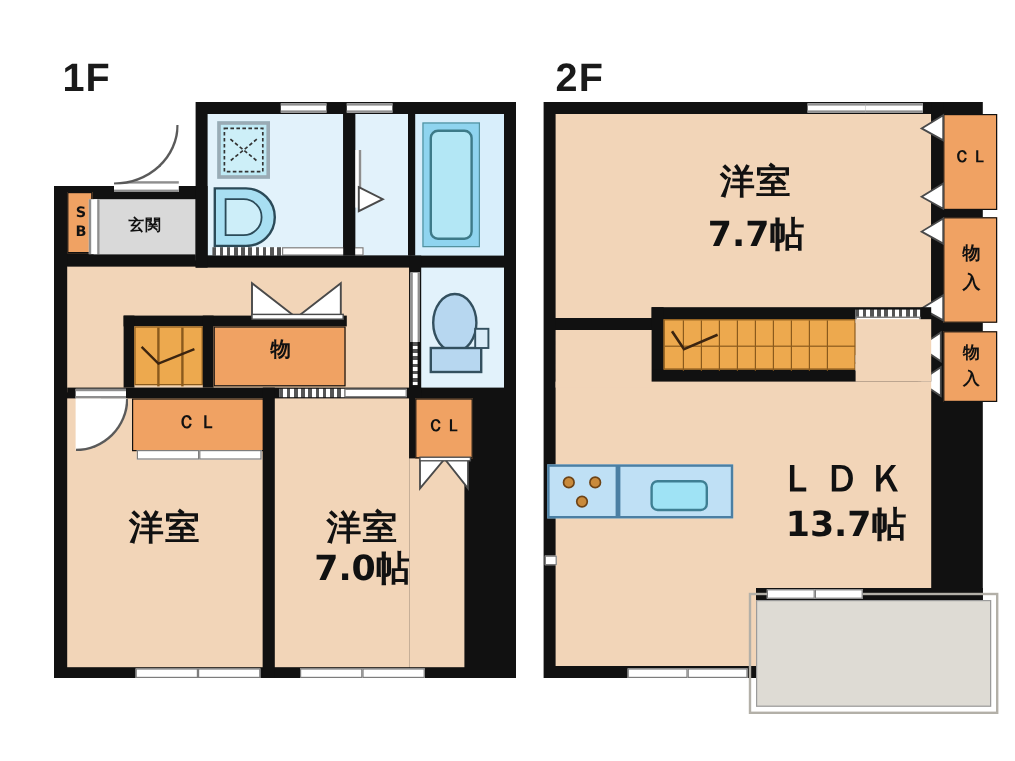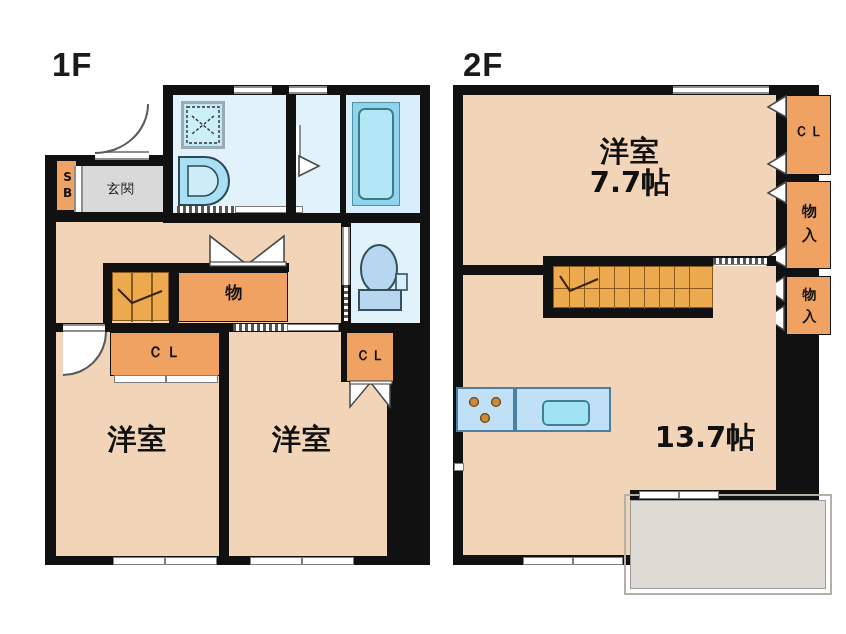--- a/index.html
+++ b/index.html
@@ -17,21 +17,21 @@
   .closet{position:absolute;background:#f0a263;border:1px solid #111;box-sizing:border-box;}
   .wet{position:absolute;background:#e2f2fb;}
   .wet2{position:absolute;background:#d8eefb;}
   .entry{position:absolute;background:#d9d9d9;}
   .balcony{position:absolute;background:#dedbd4;border:1px solid #9b9b9b;box-sizing:border-box;}
 
   .label{position:absolute;color:#111;text-align:center;line-height:1.05;
          font-family:"DejaVu Sans",sans-serif;white-space:nowrap;}
   .rm-name{font-size:29px;font-weight:bold;letter-spacing:1px;}
   .rm-size{font-size:29px;font-weight:bold;letter-spacing:0px;}
-  .sm{font-size:13px;font-weight:normal;letter-spacing:1px;}
+  .sm{font-size:13px;font-weight:bold;letter-spacing:1px;}
   .cl-lab{font-size:15px;font-weight:bold;letter-spacing:3px;}
   .sb-lab{font-size:12px;font-weight:bold;line-height:1.0;}
   .mono-lab{font-size:13px;font-weight:bold;line-height:1.0;}
   .ldk-name{font-size:31px;font-weight:bold;letter-spacing:6px;}
   .bal-lab{font-size:15px;font-weight:bold;letter-spacing:2px;}
 
   
   .win{position:absolute;background:#ffffff;border-top:2px solid #8e8e8e;
        border-bottom:2px solid #8e8e8e;box-sizing:border-box;}
   .win-v{position:absolute;background:#ffffff;border-left:2px solid #8e8e8e;
@@ -173,20 +173,21 @@
 
   <div class="win" style="left:63px;top:324px;width:42px;height:8px;"></div>
   <div class="swing swing-br" style="left:63px;top:332px;width:42px;height:42px;"></div>
 
   <div class="slider" style="left:113px;top:557px;width:52px;height:8px;"></div>
   <div class="slider" style="left:165px;top:557px;width:52px;height:8px;"></div>
 
   <div class="wall" style="left:219px;top:323px;width:10px;height:242px;"></div>
   <div class="room" style="left:229px;top:332px;width:112px;height:224px;"></div>
   <div class="label rm-name" style="left:229px;top:424px;width:146px;">洋室</div>
+  <div class="label rm-size" style="left:229px;top:458px;width:146px;">7.0帖</div>
 
   <div class="wall" style="left:341px;top:323px;width:10px;height:242px;"></div>
   <div class="room" style="left:341px;top:382px;width:46px;height:174px;"></div>
 
   <div class="closet" style="left:346px;top:332px;width:48px;height:50px;">
     <div class="label cl-lab" style="left:0;top:15px;width:48px;font-size:14px;letter-spacing:1px;">ＣＬ</div>
   </div>
   <div class="fold" style="left:350px;top:381px;width:42px;height:28px;">
     <svg width="42" height="28">
       <path d="M0 2 L0 26 L20 2 Z" fill="#ffffff" stroke="#4a4a4a" stroke-width="1.5"></path>
@@ -203,21 +204,21 @@
 </div>
 
 <div class="plan" id="floor-2f" style="left:430px;top:0;width:416px;height:634px;border-radius:27px;">
 
   <div class="floor-label" style="left:33px;top:46px;">2F</div>
 
   <div class="wall" style="left:23px;top:85px;width:366px;height:480px;"></div>
 
   <div class="room" style="left:33px;top:95px;width:313px;height:170px;"></div>
   <div class="label rm-name" style="left:110px;top:136px;width:180px;">洋室</div>
-  <div class="label rm-size" style="left:110px;top:167px;width:180px;">7.7帖</div>
+  <div class="label rm-size" style="left:110px;top:180px;width:180px;">7.7帖</div>
 
   <div class="win" style="left:243px;top:86px;width:48px;height:8px;"></div>
   <div class="win" style="left:291px;top:86px;width:48px;height:8px;"></div>
 
   <div class="wall" style="left:346px;top:85px;width:10px;height:250px;"></div>
 
   <div class="closet" style="left:356px;top:95px;width:45px;height:80px;">
     <div class="label cl-lab" style="left:0;top:28px;width:45px;font-size:14px;letter-spacing:1px;">ＣＬ</div>
   </div>
   <div style="position:absolute;left:336px;top:95px;width:22px;height:23px;">
@@ -287,20 +288,21 @@
     <svg width="48" height="48">
       <rect x="1" y="1" width="46" height="46" fill="#f2d5b8" stroke="#222" stroke-width="1.8" stroke-dasharray="5,3"></rect>
       <path d="M4 4 L44 44 M44 4 L4 44" stroke="#222" stroke-width="1.6" stroke-dasharray="5,3" fill="none"></path>
     </svg>
   </div>
 
   <div class="room" style="left:33px;top:318px;width:313px;height:237px;"></div>
   <div class="room" style="left:33px;top:275px;width:80px;height:48px;"></div>
   <div class="room" style="left:283px;top:266px;width:63px;height:52px;"></div>
 
+  <div class="label ldk-name" style="left:180px;top:383px;width:190px;">ＬＤＫ</div>
   <div class="label rm-size" style="left:180px;top:422px;width:190px;">13.7帖</div>
 
   <div style="position:absolute;left:26px;top:387px;width:59px;height:45px;
               background:#bfe0f5;border:2px solid #4b7fa3;box-sizing:border-box;">
     <svg width="55" height="41" style="position:absolute;left:0;top:0;">
       <circle cx="16" cy="13" r="4.4" fill="#c98a3b" stroke="#6d4316" stroke-width="1.4"></circle>
       <circle cx="38" cy="13" r="4.4" fill="#c98a3b" stroke="#6d4316" stroke-width="1.4"></circle>
       <circle cx="27" cy="29" r="4.4" fill="#c98a3b" stroke="#6d4316" stroke-width="1.4"></circle>
     </svg>
   </div>

